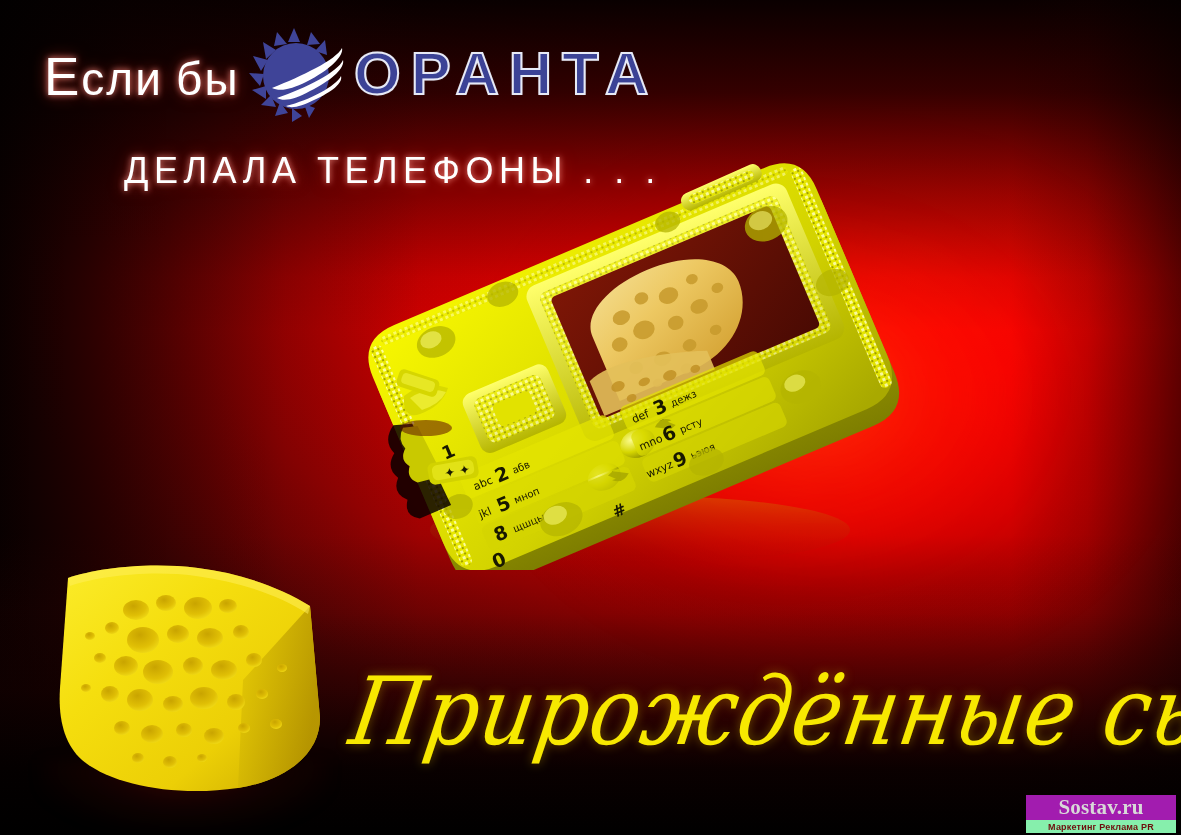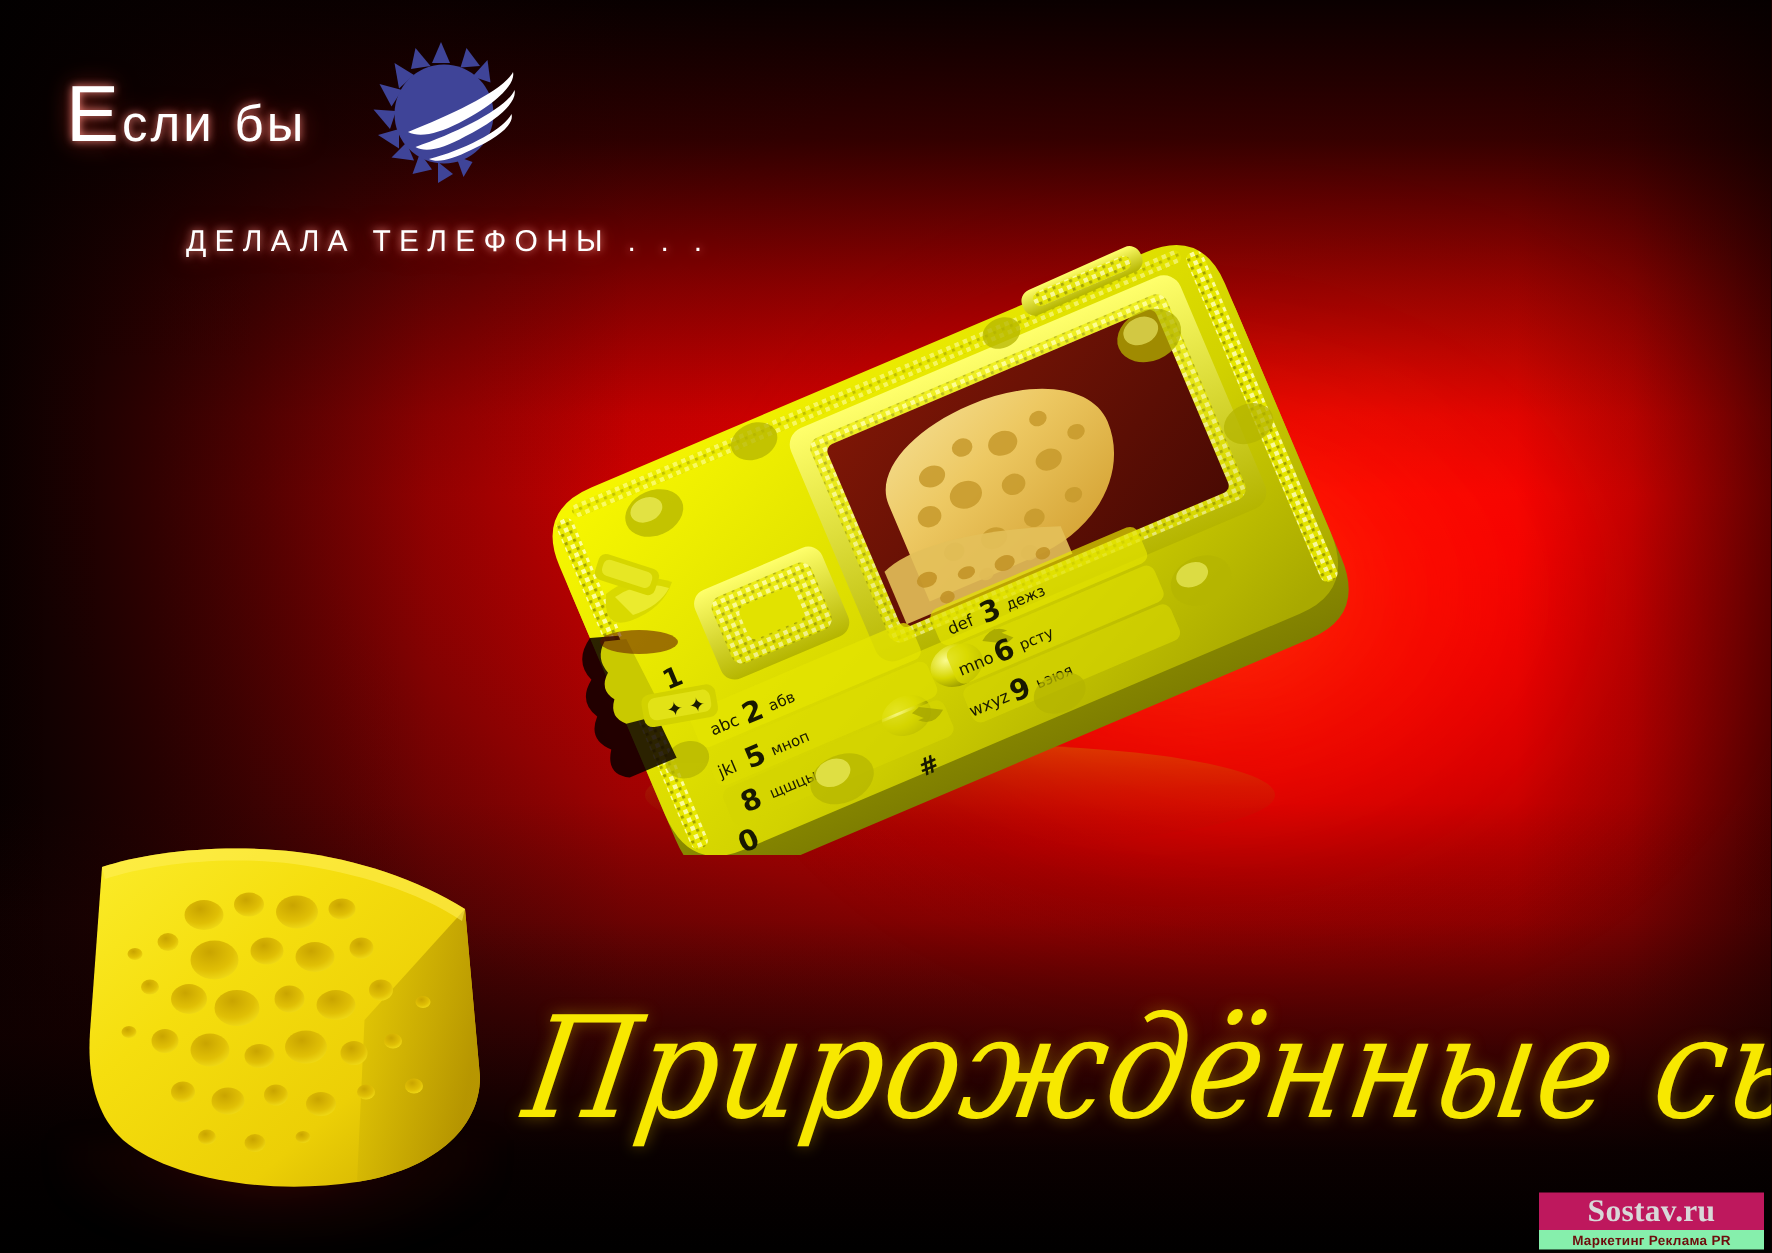--- a/index.html
+++ b/index.html
@@ -46,25 +46,25 @@
   }
 
   
   .t-esli{
     position:absolute;left:44px;top:46px;
     color:#fff;font-size:40px;font-weight:400;letter-spacing:2px;
     text-shadow:0 0 6px rgba(255,140,130,.95),0 0 16px rgba(255,60,40,.55);
     white-space:nowrap;
   }
   .t-esli .cap{font-size:53px;}
-  .t-esli .smallcaps{font-size:34px;}
+  .t-esli .smallcaps{font-size:46px;}
 
   .t-delala{
     position:absolute;left:124px;top:150px;
-    color:#fff;font-size:20px;letter-spacing:5.5px;
+    color:#fff;font-size:36px;letter-spacing:5.5px;
     text-shadow:0 0 6px rgba(255,150,140,.9),0 0 15px rgba(255,60,40,.5);
     white-space:nowrap;
   }
 
   .t-korоche{
     position:absolute;left:523px;top:599px;
     color:#fff;font-size:31px;letter-spacing:3.6px;
     text-shadow:0 0 6px rgba(255,150,140,.9),0 0 16px rgba(255,60,40,.5);
     white-space:nowrap;
   }
@@ -98,21 +98,21 @@
   .cheese-wedge{position:absolute;left:38px;top:548px;width:300px;height:250px;}
   .cheese-reflection{
     position:absolute;left:40px;top:760px;width:290px;height:70px;
     background:radial-gradient(ellipse at 50% 0%, rgba(120,8,4,.55) 0%, rgba(60,4,2,.25) 45%, rgba(0,0,0,0) 80%);
     filter:blur(7px);
   }
 
   
   .wm{position:absolute;left:1026px;top:795px;width:150px;height:38px;}
   .wm-top{
-    height:25px;background:#be185d;
+    height:25px;background:#a21caf;
     display:flex;align-items:center;justify-content:center;
     color:#d8d8d8;font-size:21px;font-weight:700;font-family:"Liberation Serif",serif;
     letter-spacing:.2px;
   }
   .wm-bot{
     height:13px;background:#86efac;
     display:flex;align-items:center;justify-content:center;
     color:#6d0d0d;font-size:9px;font-weight:700;letter-spacing:.2px;
     font-family:"Liberation Sans",sans-serif;
   }
@@ -401,20 +401,21 @@
         <polygon points="65,92 60,78 71,82"></polygon>
         <polygon points="67,6 63,19 76,18"></polygon>
         <polygon points="81,14 71,25 83,29"></polygon>
       </g>
       <circle cx="52" cy="50" r="33" fill="#3f4498"></circle>
 
       <path d="M28,62 C58,50 92,34 98,22 C100,30 86,44 62,56 C48,63 36,66 28,62 Z" fill="#ffffff"></path>
       <path d="M33,72 C62,62 94,46 99,34 C101,42 88,54 66,65 C52,73 40,76 33,72 Z" fill="#ffffff"></path>
       <path d="M42,80 C66,74 92,60 97,50 C99,57 88,66 70,74 C58,80 48,83 42,80 Z" fill="#ffffff"></path>
     </svg>
+    <div class="logo-word">ОРАНТА</div>
   </div>
 
   <div class="t-delala">ДЕЛАЛА ТЕЛЕФОНЫ . . .</div>
   <div class="t-script">Прирождённые сыроделы!</div>
 
   <div class="wm">
     <div class="wm-top">Sostav.ru</div>
     <div class="wm-bot">Маркетинг Реклама PR</div>
   </div>
 

